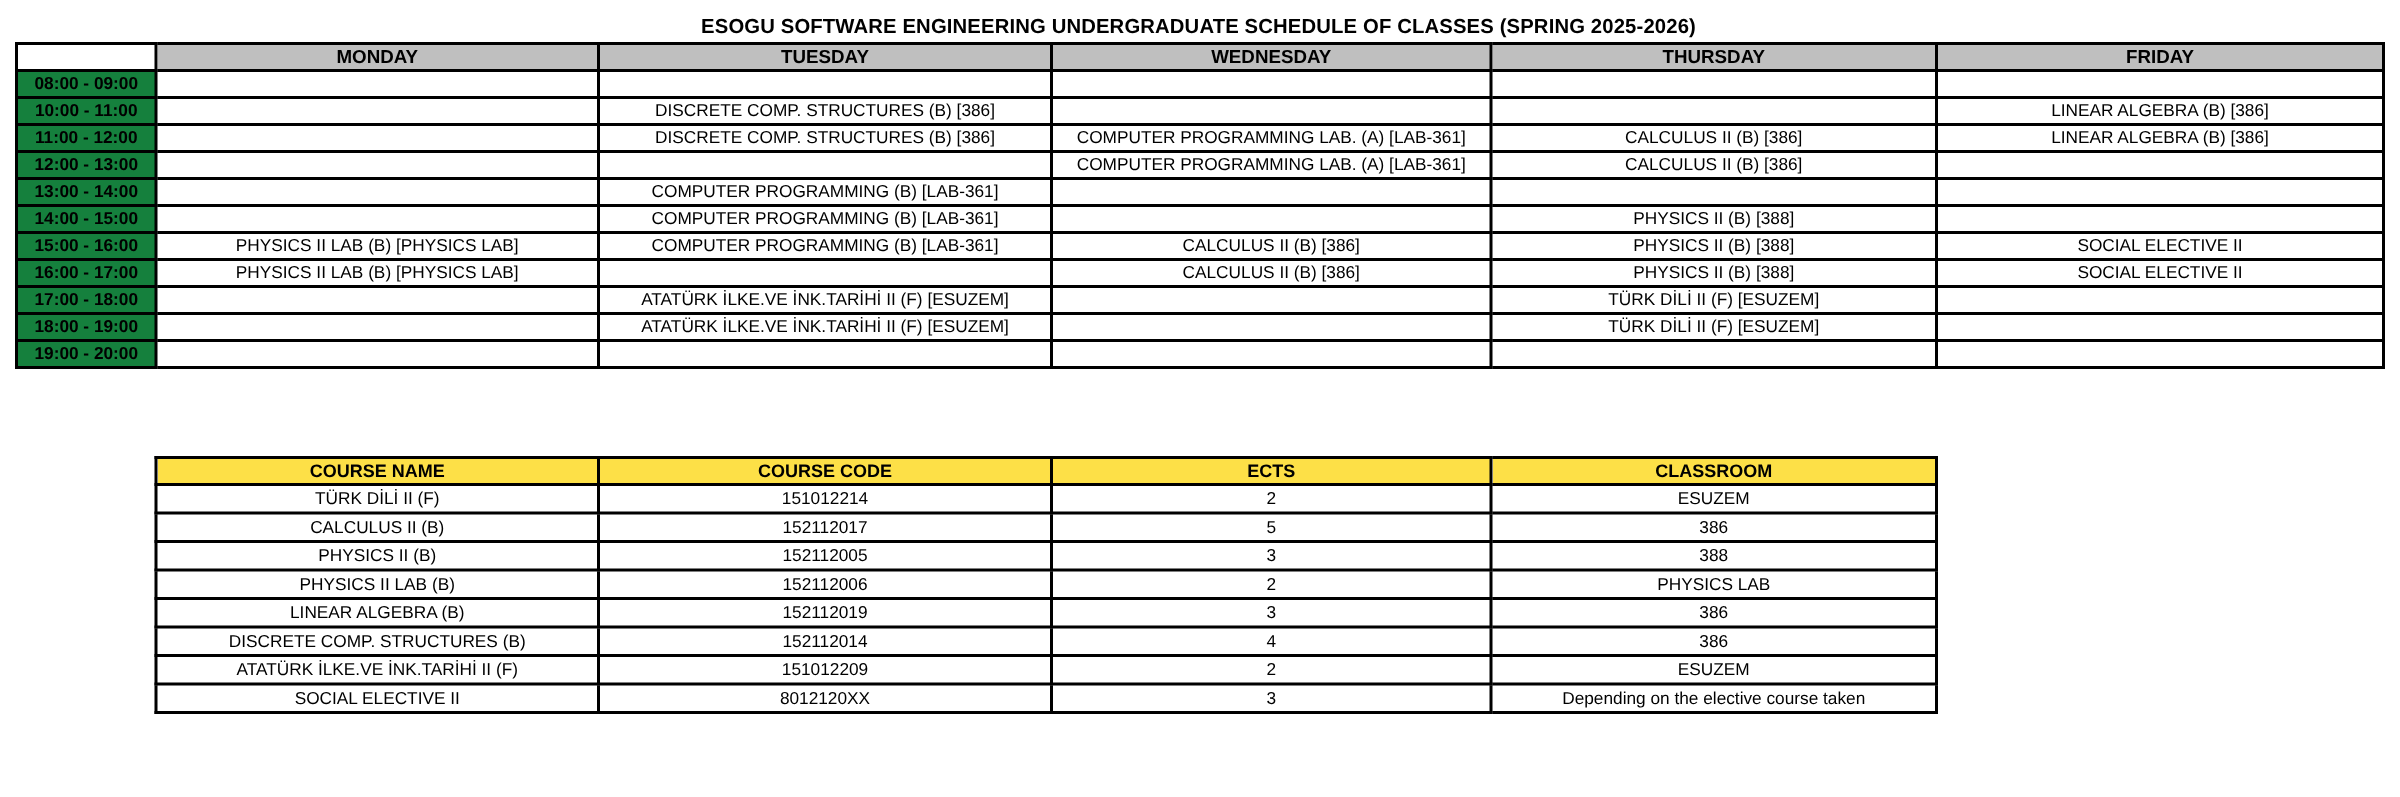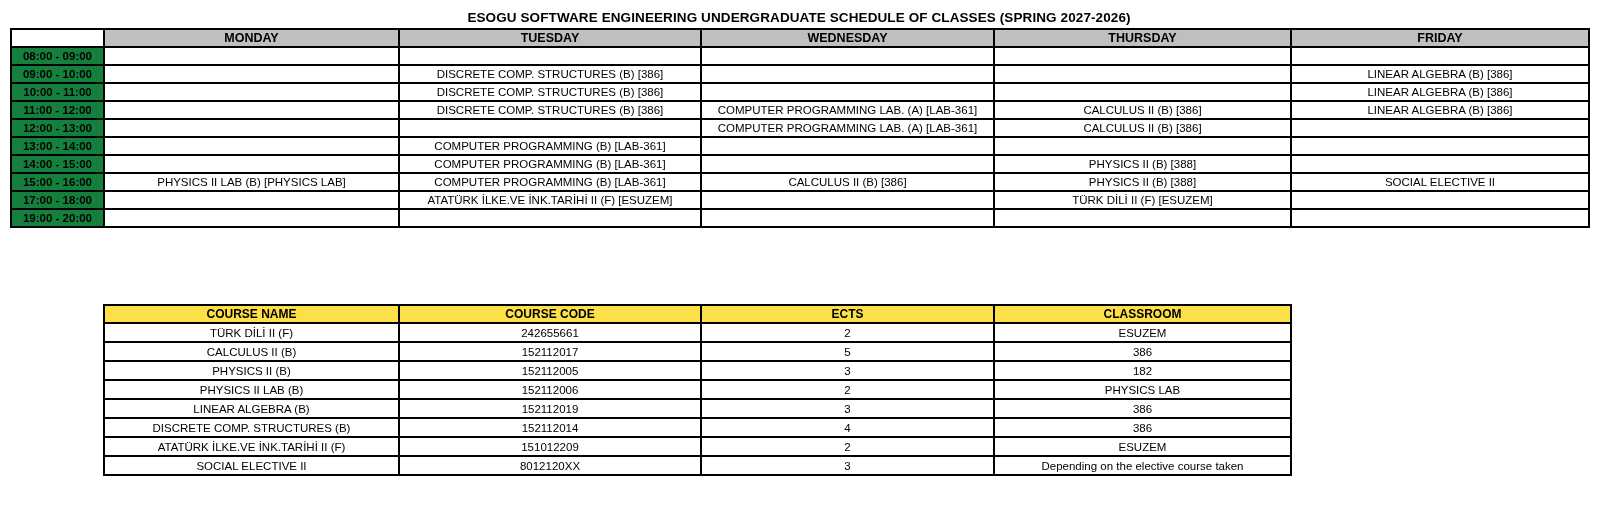--- a/index.html
+++ b/index.html
@@ -41,21 +41,21 @@
   .courses th {
     background:#fde047;
     font-weight:bold;
     font-size:12px;
   }
   .courses td { height:17px; }
 </style>
 </head>
 <body>
 
-<div class="title">ESOGU SOFTWARE ENGINEERING UNDERGRADUATE SCHEDULE OF CLASSES (SPRING 2027-2026)</div>
+<div class="title">ESOGU SOFTWARE ENGINEERING UNDERGRADUATE SCHEDULE OF CLASSES (SPRING 2025-2026)</div>
 
 <table class="schedule">
   <colgroup>
     <col style="width:93px">
       <col style="width:295px">
       <col style="width:302px">
     <col style="width:293px">
       <col style="width:297px">
       <col style="width:298px">
   </colgroup>
@@ -70,28 +70,20 @@
   </tr>
   <tr>
     <td class="time">08:00 - 09:00</td>
     <td></td>
     <td></td>
     <td></td>
     <td></td>
     <td></td>
   </tr>
   <tr>
-    <td class="time">09:00 - 10:00</td>
-    <td></td>
-    <td>DISCRETE COMP. STRUCTURES (B) [386]</td>
-    <td></td>
-    <td></td>
-    <td>LINEAR ALGEBRA (B) [386]</td>
-  </tr>
-  <tr>
     <td class="time">10:00 - 11:00</td>
     <td></td>
     <td>DISCRETE COMP. STRUCTURES (B) [386]</td>
     <td></td>
     <td></td>
     <td>LINEAR ALGEBRA (B) [386]</td>
   </tr>
   <tr>
     <td class="time">11:00 - 12:00</td>
     <td></td>
@@ -126,21 +118,37 @@
   </tr>
   <tr>
     <td class="time">15:00 - 16:00</td>
     <td>PHYSICS II LAB (B) [PHYSICS LAB]</td>
     <td>COMPUTER PROGRAMMING (B) [LAB-361]</td>
     <td>CALCULUS II (B) [386]</td>
     <td>PHYSICS II (B) [388]</td>
     <td>SOCIAL ELECTIVE II</td>
   </tr>
   <tr>
+    <td class="time">16:00 - 17:00</td>
+    <td>PHYSICS II LAB (B) [PHYSICS LAB]</td>
+    <td></td>
+    <td>CALCULUS II (B) [386]</td>
+    <td>PHYSICS II (B) [388]</td>
+    <td>SOCIAL ELECTIVE II</td>
+  </tr>
+  <tr>
     <td class="time">17:00 - 18:00</td>
+    <td></td>
+    <td>ATATÜRK İLKE.VE İNK.TARİHİ II (F) [ESUZEM]</td>
+    <td></td>
+    <td>TÜRK DİLİ II (F) [ESUZEM]</td>
+    <td></td>
+  </tr>
+  <tr>
+    <td class="time">18:00 - 19:00</td>
     <td></td>
     <td>ATATÜRK İLKE.VE İNK.TARİHİ II (F) [ESUZEM]</td>
     <td></td>
     <td>TÜRK DİLİ II (F) [ESUZEM]</td>
     <td></td>
   </tr>
   <tr>
     <td class="time">19:00 - 20:00</td>
     <td></td>
     <td></td>
@@ -160,35 +168,35 @@
   </colgroup>
   <tbody>
       <tr>
     <th>COURSE NAME</th>
     <th>COURSE CODE</th>
     <th>ECTS</th>
     <th>CLASSROOM</th>
   </tr>
   <tr>
     <td>TÜRK DİLİ II (F)</td>
-    <td>242655661</td>
+    <td>151012214</td>
     <td>2</td>
     <td>ESUZEM</td>
   </tr>
   <tr>
     <td>CALCULUS II (B)</td>
     <td>152112017</td>
     <td>5</td>
     <td>386</td>
   </tr>
   <tr>
     <td>PHYSICS II (B)</td>
     <td>152112005</td>
     <td>3</td>
-    <td>182</td>
+    <td>388</td>
   </tr>
   <tr>
     <td>PHYSICS II LAB (B)</td>
     <td>152112006</td>
     <td>2</td>
     <td>PHYSICS LAB</td>
   </tr>
   <tr>
     <td>LINEAR ALGEBRA (B)</td>
     <td>152112019</td>

